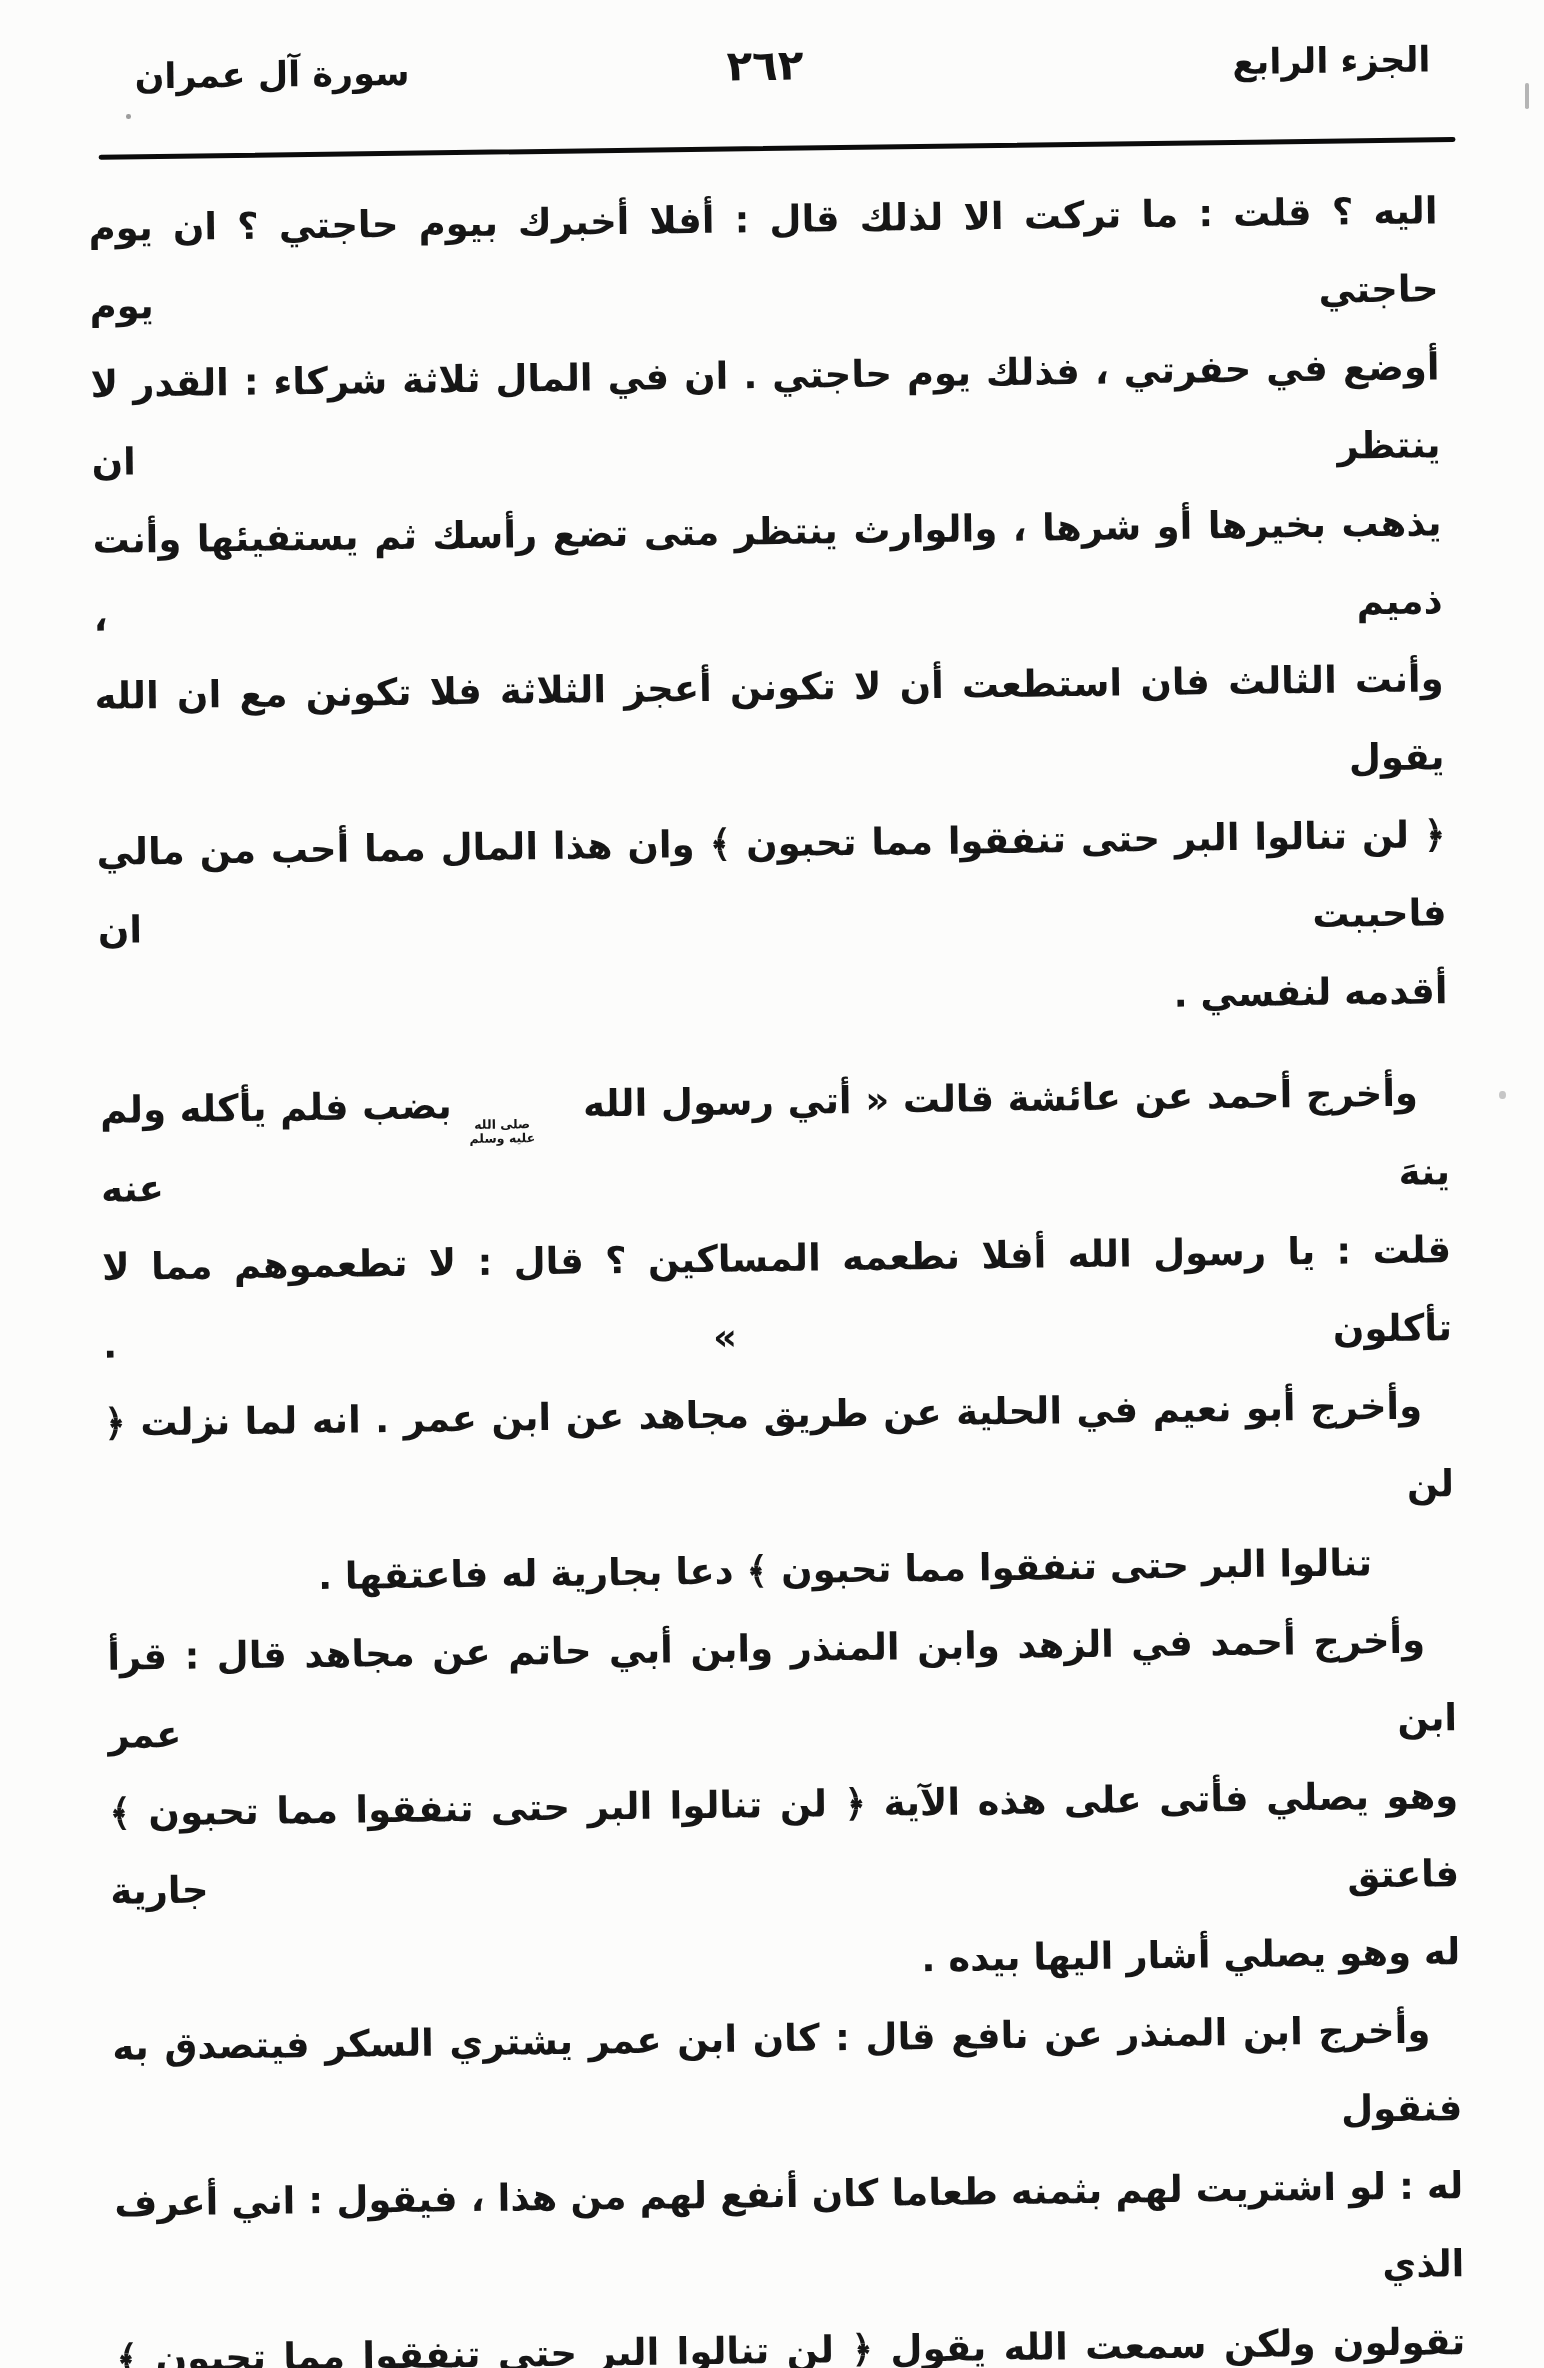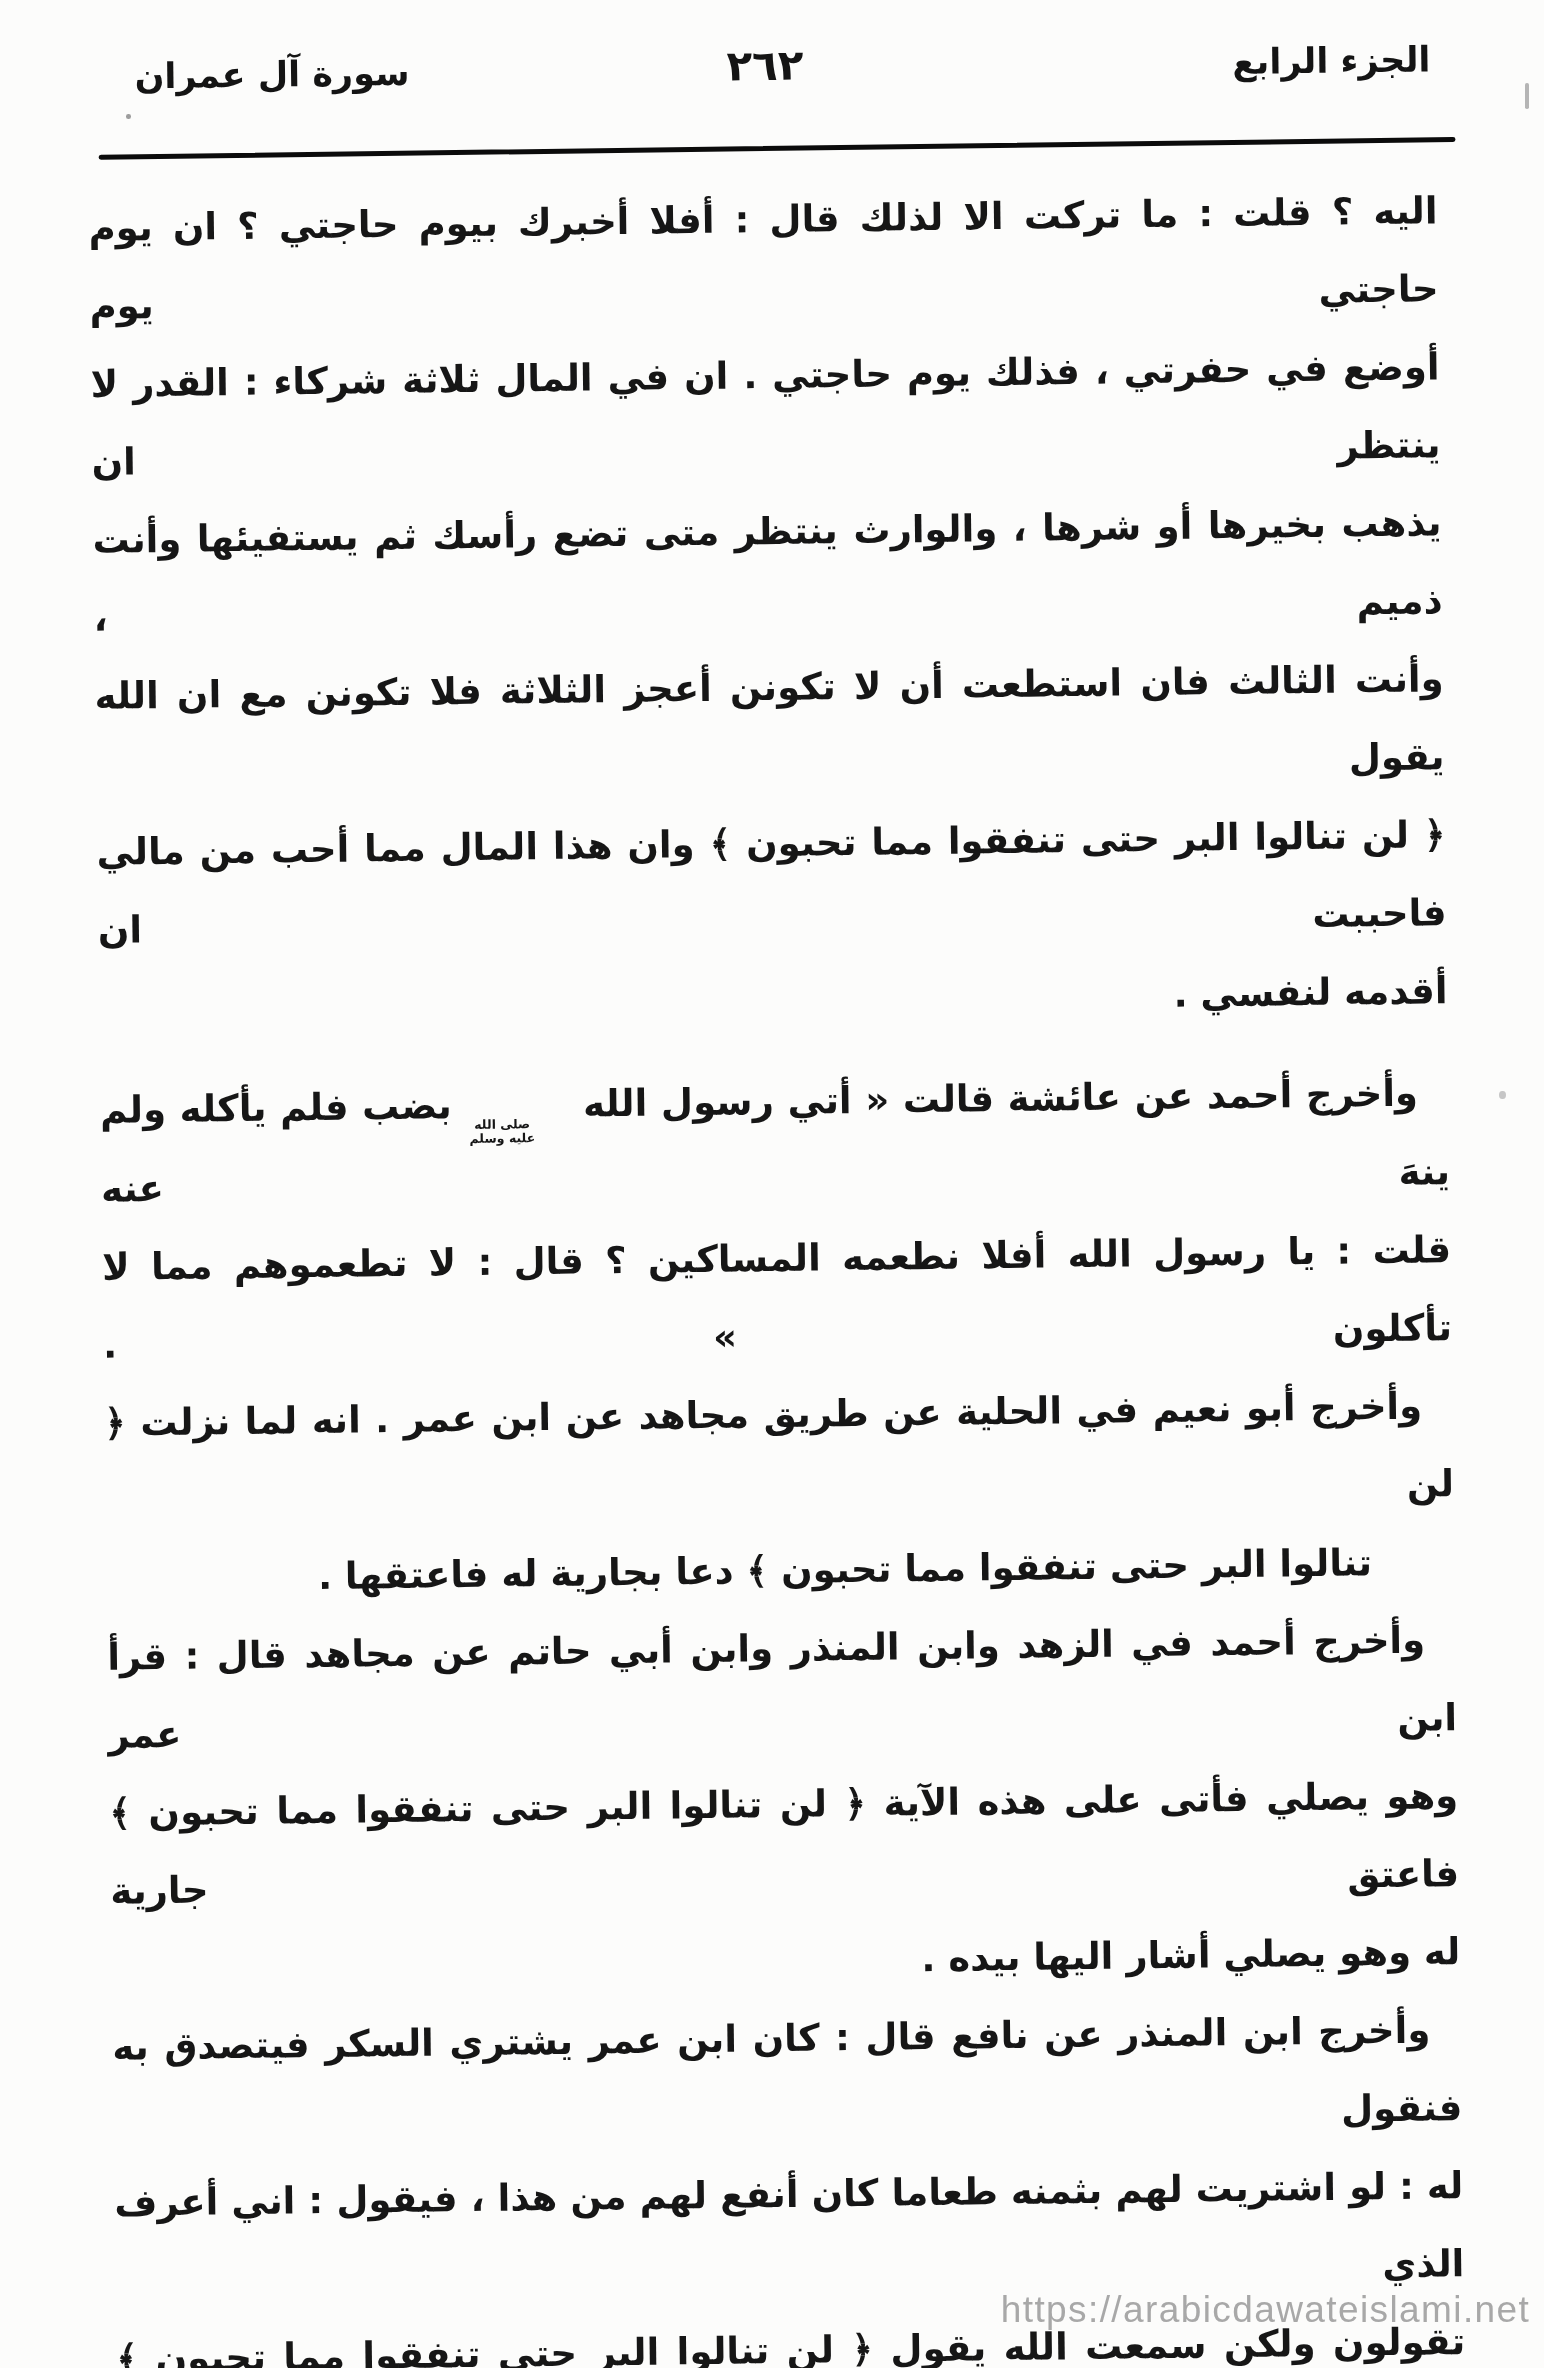--- a/index.html
+++ b/index.html
@@ -104,15 +104,14 @@
         <div class="line just">وهو يصلي فأتى على هذه الآية ﴿ لن تنالوا البر حتى تنفقوا مما تحبون ﴾ فاعتق جارية</div>
         <div class="line last">له وهو يصلي أشار اليها بيده .</div>
         <div class="line just p-start">وأخرج ابن المنذر عن نافع قال : كان ابن عمر يشتري السكر فيتصدق به فنقول</div>
         <div class="line just">له : لو اشتريت لهم بثمنه طعاما كان أنفع لهم من هذا ، فيقول : اني أعرف الذي</div>
         <div class="line just">تقولون ولكن سمعت الله يقول ﴿ لن تنالوا البر حتى تنفقوا مما تحبون ﴾ وابن عمر يحب</div>
       </main>
   </div>
   <div class="artifact a1"></div>
   <div class="artifact a2"></div>
   <div class="artifact a3"></div>
-  <div class="watermark">https://arabicdawateislami.net</div>
 </div>
 
 
 </body></html>

